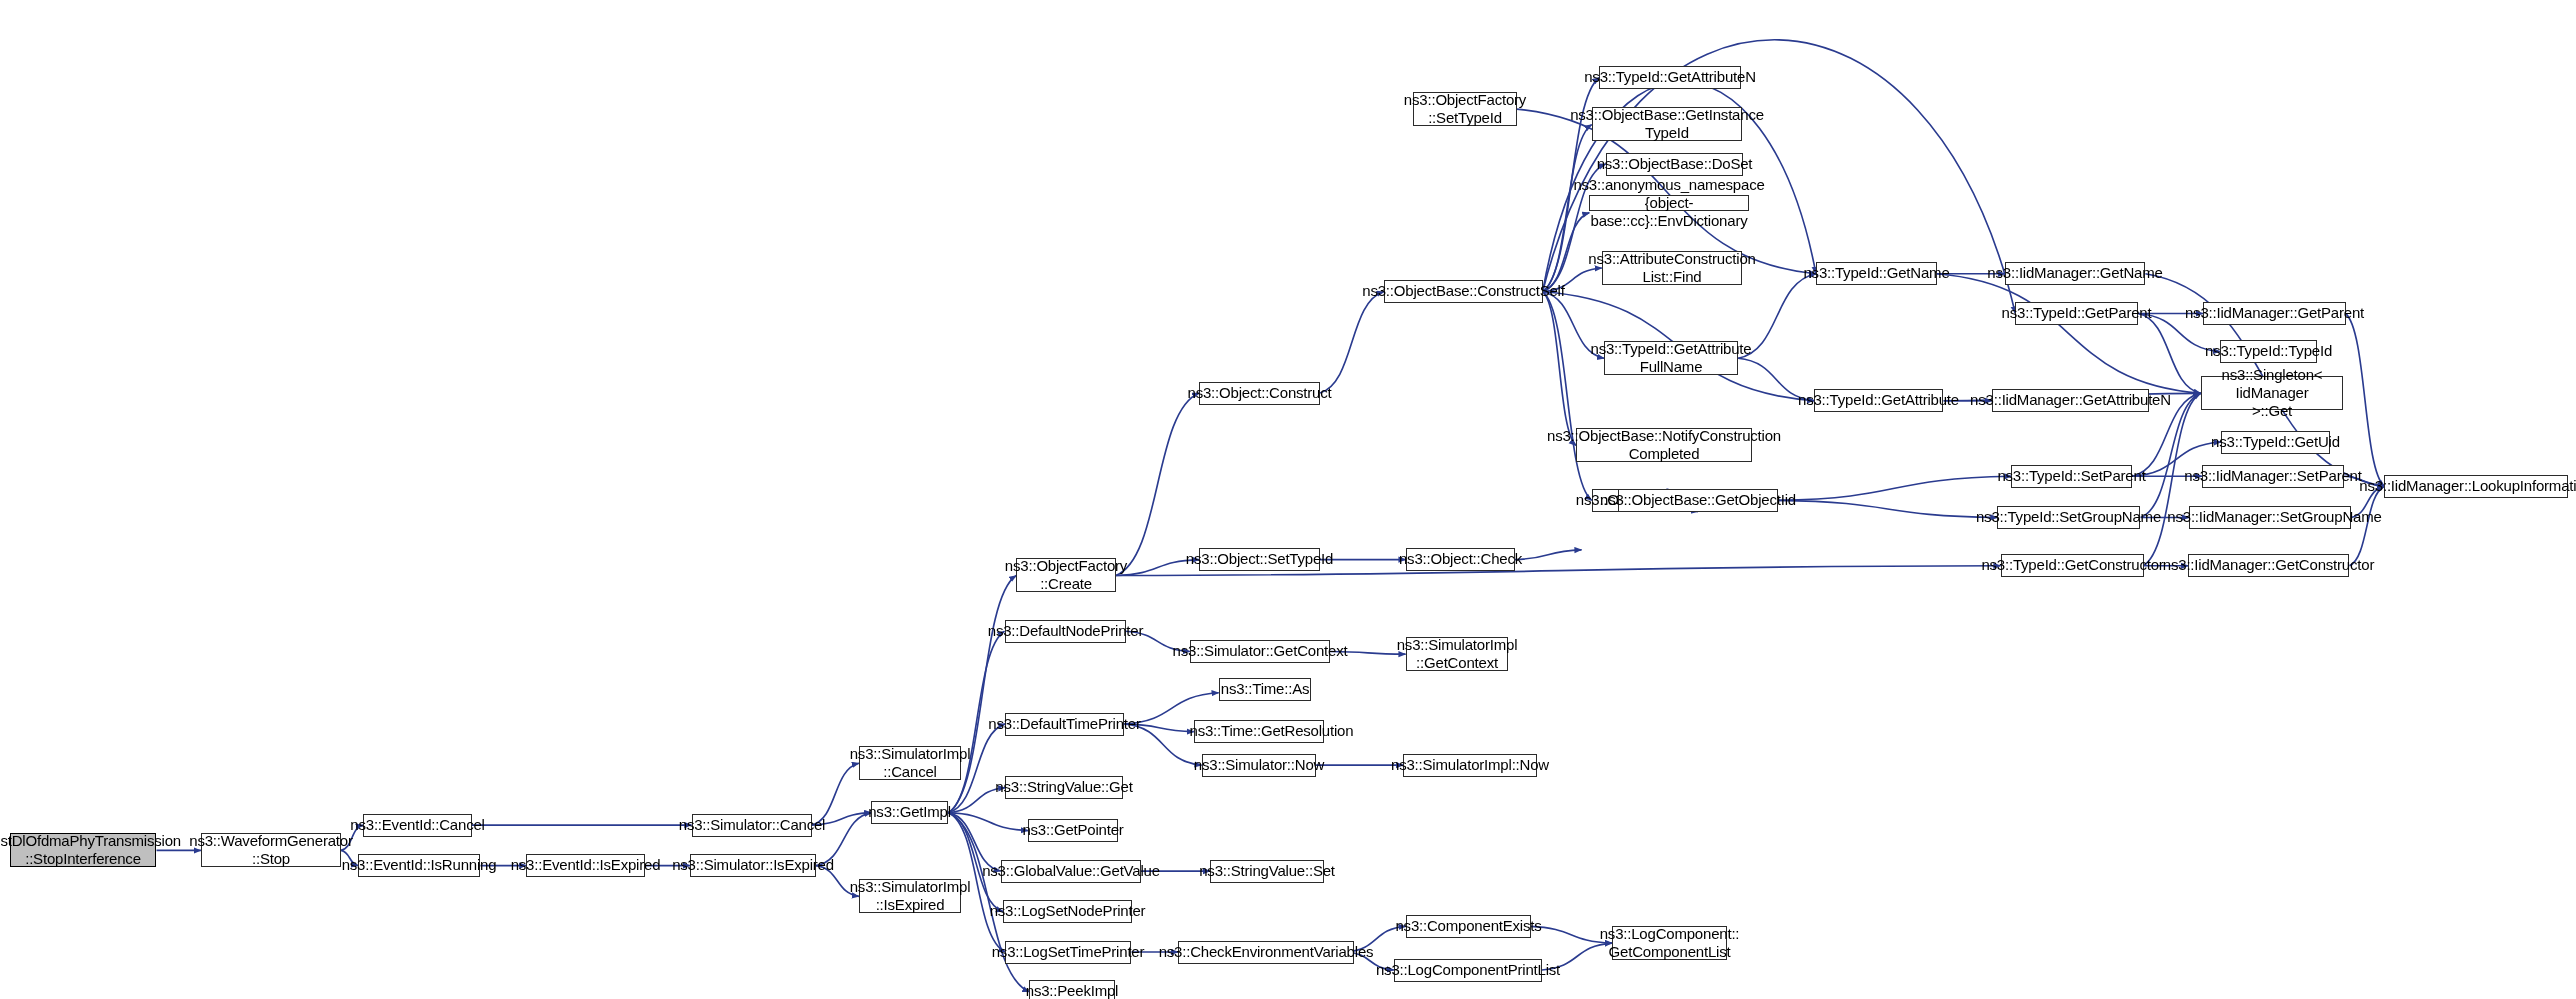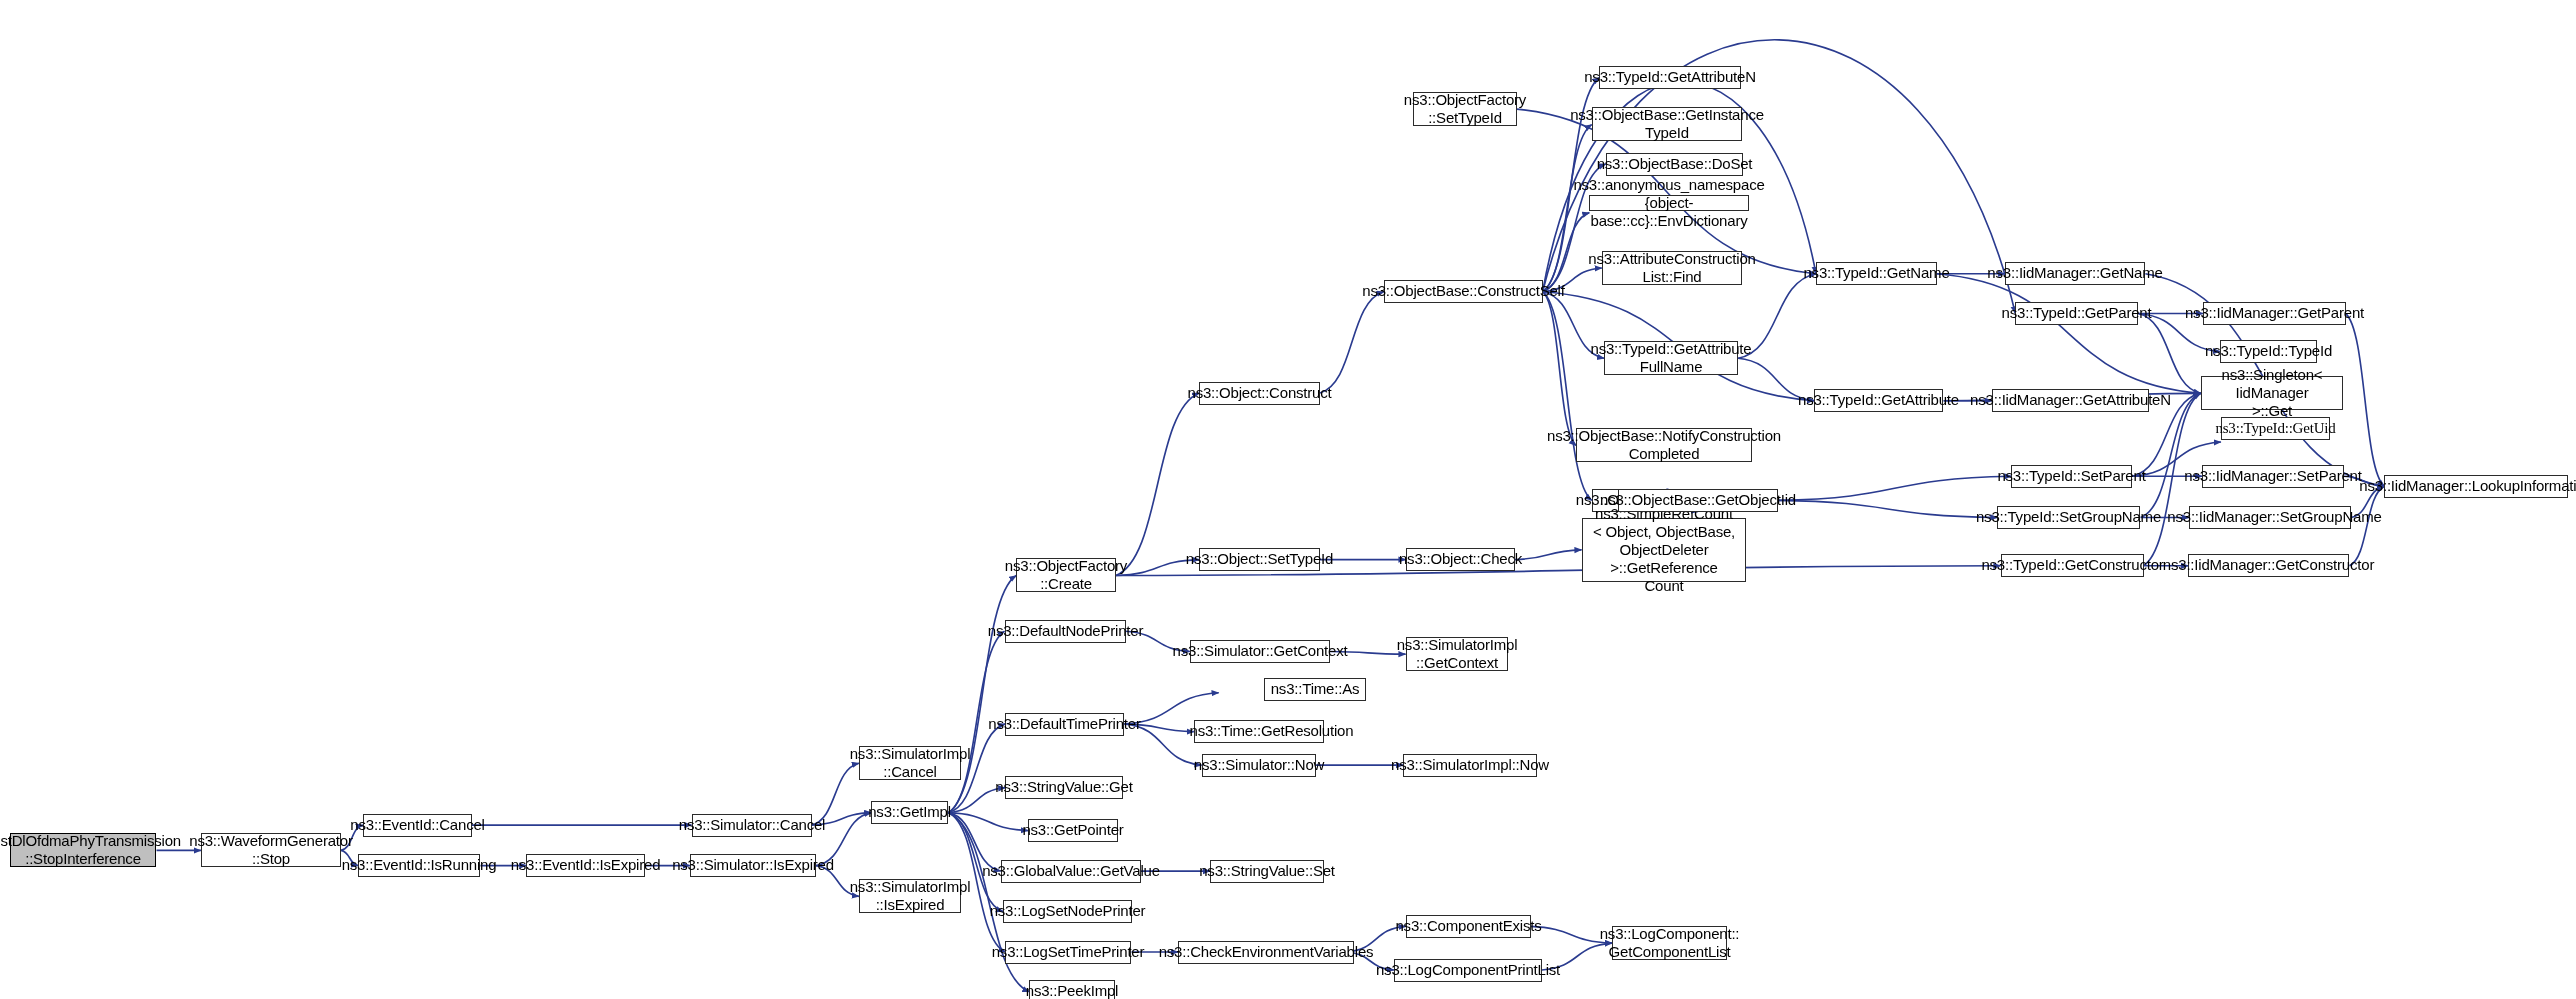--- a/index.html
+++ b/index.html
@@ -125,21 +125,21 @@
     <div class="node" style="left: 1001px; top: 860px; width: 140px; height: 22.6px;">ns3::GlobalValue::GetValue</div>
     <div class="node" style="left: 1003px; top: 900px; width: 129px; height: 22.6px;">ns3::LogSetNodePrinter</div>
     <div class="node" style="left: 1005px; top: 941px; width: 126px; height: 22.6px;">ns3::LogSetTimePrinter</div>
     <div class="node" style="left: 1029px; top: 980px; width: 86px; height: 22.6px;">ns3::PeekImpl</div>
     <div class="node" style="left: 1199px; top: 382px; width: 121px; height: 22.6px;">ns3::Object::Construct</div>
     <div class="node" style="left: 1199px; top: 548px; width: 121px; height: 22.6px;">ns3::Object::SetTypeId</div>
     <div class="node" style="left: 1406px; top: 548px; width: 109px; height: 22.6px;">ns3::Object::Check</div>
     <div class="node" style="left: 1190px; top: 640px; width: 140px; height: 22.6px;">ns3::Simulator::GetContext</div>
     <div class="node" style="left: 1406px; top: 637px; width: 102px; height: 34px;">ns3::SimulatorImpl
 ::GetContext</div>
-    <div class="node" style="left: 1219px; top: 678px; width: 102px; height: 22.6px; margin-left: 45px;">ns3::Time::As</div>
+    <div class="node" style="left: 1219px; top: 678px; width: 92px; height: 22.6px;">ns3::Time::As</div>
     <div class="node" style="left: 1194px; top: 720px; width: 130px; height: 22.6px; padding-left: 28px;">ns3::Time::GetResolution</div>
     <div class="node" style="left: 1202px; top: 754px; width: 114px; height: 22.6px;">ns3::Simulator::Now</div>
     <div class="node" style="left: 1403px; top: 754px; width: 134px; height: 22.6px;">ns3::SimulatorImpl::Now</div>
     <div class="node" style="left: 1210px; top: 860px; width: 114px; height: 22.6px;">ns3::StringValue::Set</div>
     <div class="node" style="left: 1178px; top: 941px; width: 176px; height: 22.6px;">ns3::CheckEnvironmentVariables</div>
     <div class="node" style="left: 1406px; top: 915px; width: 125px; height: 22.6px;">ns3::ComponentExists</div>
     <div class="node" style="left: 1394px; top: 959px; width: 148px; height: 22.6px;">ns3::LogComponentPrintList</div>
     <div class="node" style="left: 1612px; top: 926px; width: 115px; height: 34px;">ns3::LogComponent::
 GetComponentList</div>
     <div class="node" style="left: 1413px; top: 92px; width: 104px; height: 34px;">ns3::ObjectFactory
@@ -151,36 +151,32 @@
     <div class="node" style="left: 1606px; top: 153px; width: 137px; height: 22.6px;">ns3::ObjectBase::DoSet</div>
     <div class="node" style="left: 1589px; top: 195px; width: 160px; height: 16px;">ns3::anonymous_namespace
 {object-base::cc}::EnvDictionary</div>
     <div class="node" style="left: 1602px; top: 251px; width: 140px; height: 34px;">ns3::AttributeConstruction
 List::Find</div>
     <div class="node" style="left: 1604px; top: 341px; width: 134px; height: 34px;">ns3::TypeId::GetAttribute
 FullName</div>
     <div class="node" style="left: 1576px; top: 428px; width: 176px; height: 34px;">ns3::ObjectBase::NotifyConstruction
 Completed</div>
     <div class="node" style="left: 1592px; top: 489px; width: 150px; height: 22.6px;">ns3::ObjectBase::GetTypeId</div>
-    <div class="node" style="left: 1582px; top: 518px; width: 164px; height: 64px;">ns3::SimpleRefCount
-&lt; Object, ObjectBase,
-ObjectDeleter &gt;::GetReference
-Count</div>
     <div class="node" style="left: 1816px; top: 262px; width: 121px; height: 22.6px;">ns3::TypeId::GetName</div>
     <div class="node" style="left: 2015px; top: 302px; width: 123px; height: 22.6px;">ns3::TypeId::GetParent</div>
     <div class="node" style="left: 1814px; top: 389px; width: 129px; height: 22.6px;">ns3::TypeId::GetAttribute</div>
     <div class="node" style="left: 2011px; top: 465px; width: 121px; height: 22.6px;">ns3::TypeId::SetParent</div>
     <div class="node" style="left: 1997px; top: 506px; width: 143px; height: 22.6px;">ns3::TypeId::SetGroupName</div>
     <div class="node" style="left: 2001px; top: 554px; width: 143px; height: 22.6px;">ns3::TypeId::GetConstructor</div>
     <div class="node" style="left: 1618px; top: 489px; width: 160px; height: 22.6px;">ns3::ObjectBase::GetObjectIid</div>
     <div class="node" style="left: 2005px; top: 262px; width: 140px; height: 22.6px;">ns3::IidManager::GetName</div>
     <div class="node" style="left: 1992px; top: 389px; width: 157px; height: 22.6px;">ns3::IidManager::GetAttributeN</div>
     <div class="node" style="left: 2203px; top: 302px; width: 143px; height: 22.6px;">ns3::IidManager::GetParent</div>
     <div class="node" style="left: 2220px; top: 340px; width: 97px; height: 22.6px;">ns3::TypeId::TypeId</div>
     <div class="node" style="left: 2201px; top: 376px; width: 142px; height: 34px;">ns3::Singleton&lt; IidManager
 &gt;::Get</div>
-    <div class="node" style="left: 2221px; top: 417px; width: 109px; height: 22.6px; font-family: Liberation Serif, serif;">ns3::TypeId::GetUid</div>
+    <div class="node" style="left: 2221px; top: 431px; width: 109px; height: 22.6px;">ns3::TypeId::GetUid</div>
     <div class="node" style="left: 2202px; top: 465px; width: 142px; height: 22.6px;">ns3::IidManager::SetParent</div>
     <div class="node" style="left: 2189px; top: 506px; width: 162px; height: 22.6px; padding-left: 12px;">ns3::IidManager::SetGroupName</div>
     <div class="node" style="left: 2188px; top: 554px; width: 161px; height: 22.6px;">ns3::IidManager::GetConstructor</div>
     <div class="node" style="left: 2384px; top: 475px; width: 184px; height: 22.6px;">ns3::IidManager::LookupInformation</div>
   </div>
 
 
 </body></html>

